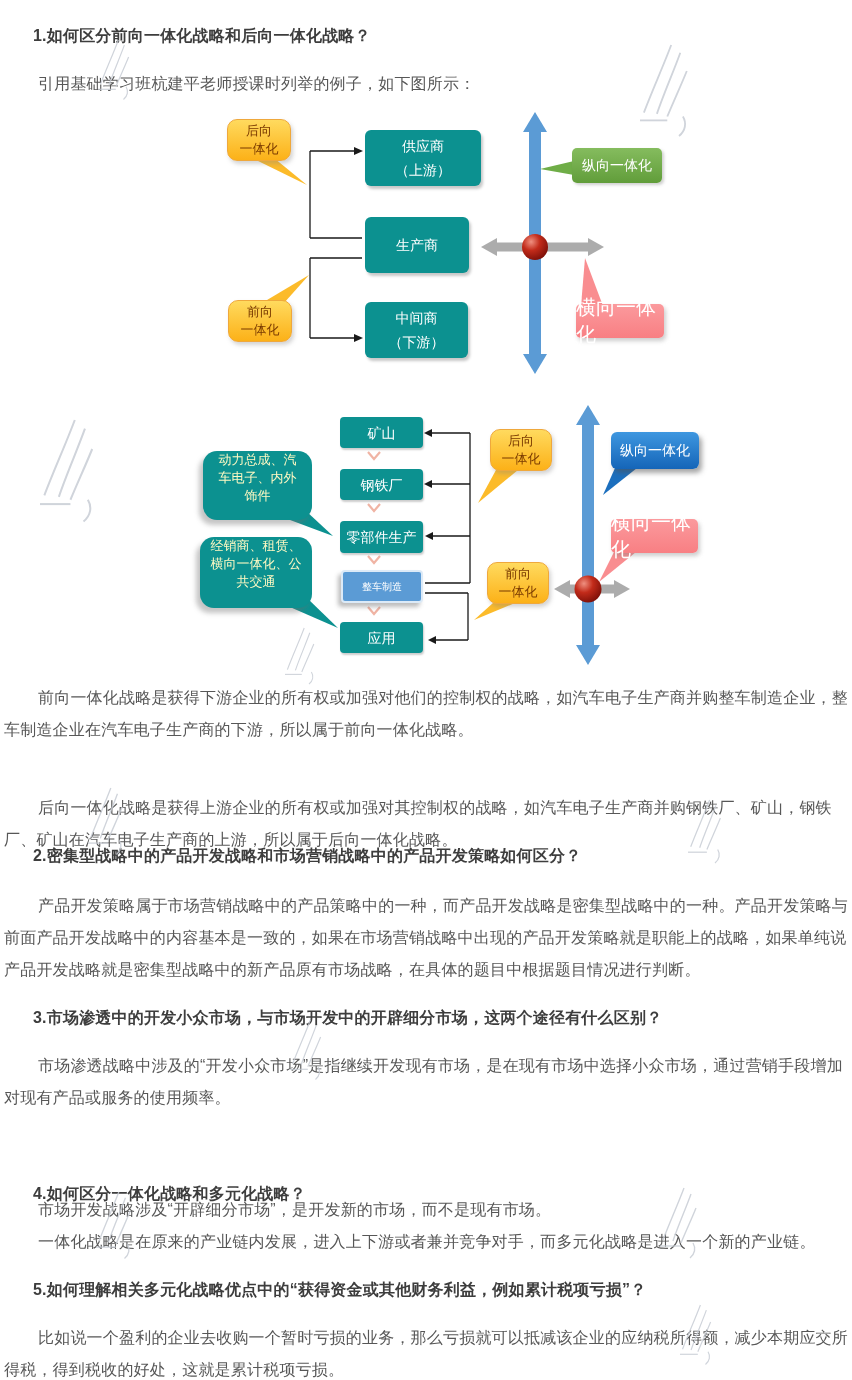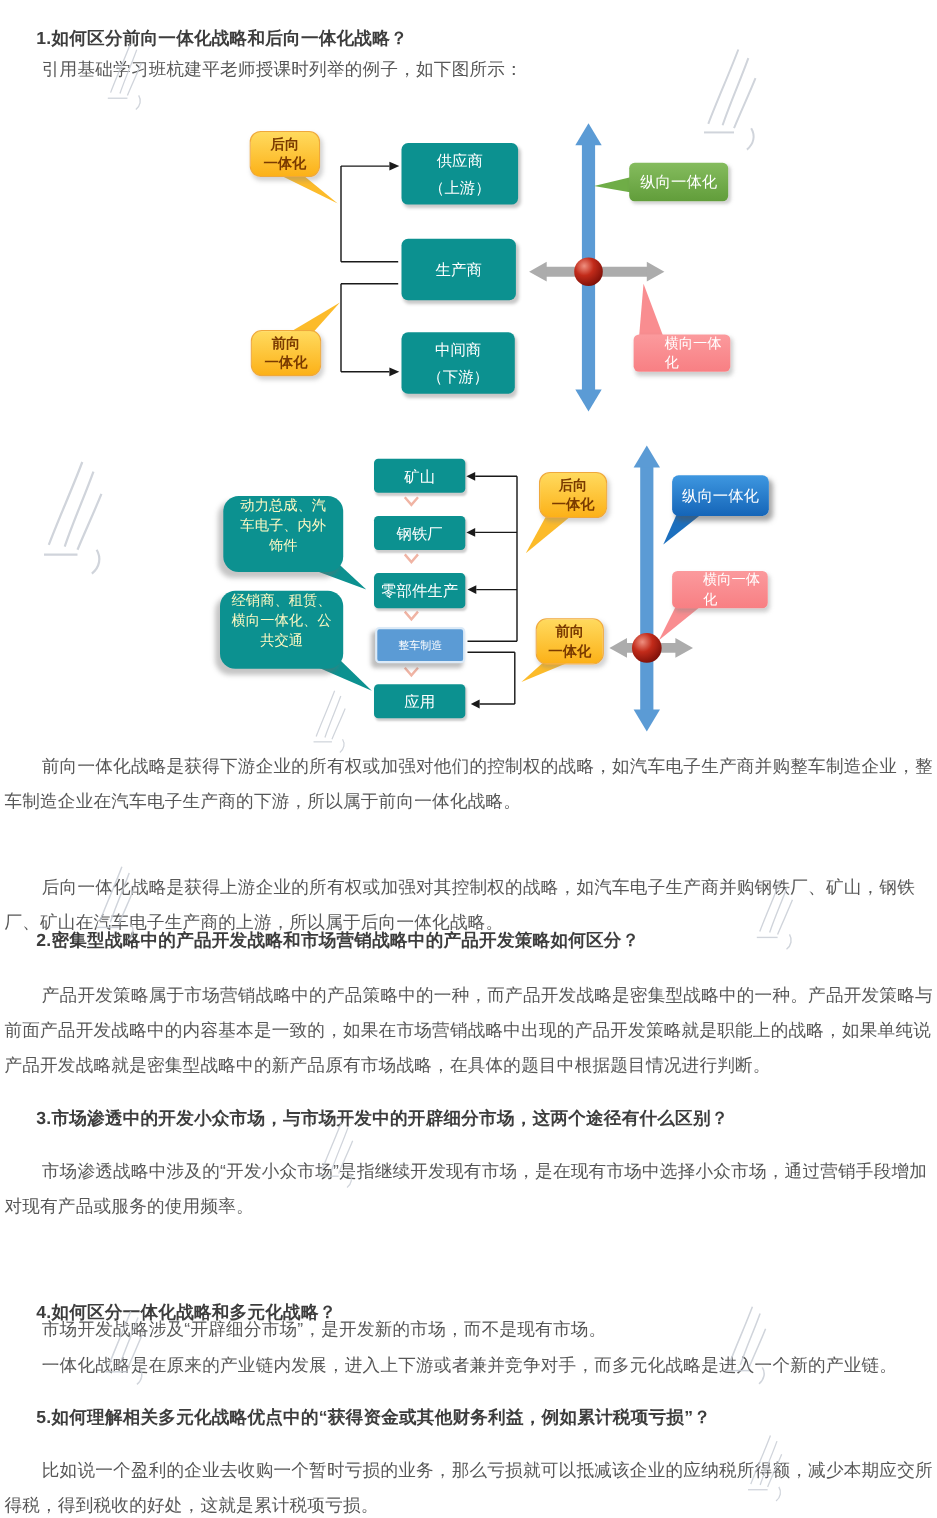--- a/index.html
+++ b/index.html
@@ -16,27 +16,27 @@
   .tbox{background:#0c9190;color:#fff;text-align:center;border-radius:6px;
         display:flex;flex-direction:column;justify-content:center;
         box-shadow:2px 3px 3px rgba(0,0,0,.22);font-size:14px;line-height:24px;}
   .tbox2{background:#0c9190;color:#fff;text-align:center;border-radius:4px;
         display:flex;flex-direction:column;justify-content:center;
         box-shadow:1px 2px 2px rgba(0,0,0,.2);font-size:14px;line-height:16px;}
   .bluebox{background:#5b9bd5;color:#fff;text-align:center;border-radius:4px;
         border:2px solid #dceaf7;display:flex;flex-direction:column;justify-content:center;
         box-shadow:-3px 4px 4px rgba(110,110,110,.45);font-size:10px;}
   .ybubble{background:linear-gradient(#ffda5e,#fcb118);border:1px solid #efa83c;border-radius:10px;
-        color:#7a3a00;font-weight:bold;font-size:13px;line-height:18px;text-align:center;
+        color:#7a3a00;font-weight:normal;font-size:13px;line-height:18px;text-align:center;
         display:flex;flex-direction:column;justify-content:center;
         box-shadow:2px 3px 4px rgba(130,130,130,.35);}
   .gbubble{background:linear-gradient(#85bc5e,#619d3a);border-radius:5px;color:#fff;font-size:14px;
         display:flex;align-items:center;justify-content:center;box-shadow:2px 2px 3px rgba(120,120,120,.35);}
-  .pkbubble{background:linear-gradient(#fb9a9d,#f87f83);border-radius:5px;color:#fff;font-size:13px;
-        display:flex;align-items:center;justify-content:center;box-shadow:2px 3px 4px rgba(130,130,130,.4);padding-left:28px;}
+  .pkbubble{background:linear-gradient(#fb9a9d,#f87f83);border-radius:5px;color:#fff;font-size:20px;
+        display:flex;align-items:center;justify-content:center;box-shadow:2px 3px 4px rgba(130,130,130,.4);}
   .bbubble{background:linear-gradient(#429be0 0%,#3e97e0 30%,#1565b8 100%);
         background:linear-gradient(#3e97e0,#1565b8);border-radius:6px;color:#fff;font-size:14px;
         display:flex;align-items:center;justify-content:center;box-shadow:3px 4px 5px rgba(80,80,80,.5);}
   .cloud{background:#0c9190;border-radius:14px;color:#fef9c3;font-size:13px;line-height:18px;
         text-align:center;display:flex;flex-direction:column;
         box-shadow:-4px 5px 5px rgba(110,110,110,.4);}
   .cloud span,.tbox span,.tbox2 span,.ybubble span{display:block;}
 </style>
 </head>
 <body>
@@ -114,31 +114,31 @@
     </g>
     <g>
       <line x1="588" y1="423" x2="588" y2="647" stroke="#5b9bd5" stroke-width="12"></line>
       <polygon points="588,405 576,425 600,425" fill="#5b9bd5"></polygon>
       <polygon points="588,665 576,645 600,645" fill="#5b9bd5"></polygon>
     </g>
     <circle cx="588" cy="589" r="13.5" fill="url(#sph)"></circle>
   </svg>
 
   <div class="h" style="top:20px">1.如何区分前向一体化战略和后向一体化战略？</div>
-  <div class="p" style="top:48px">引用基础学习班杭建平老师授课时列举的例子，如下图所示：</div>
+  <div class="p" style="top:68px">引用基础学习班杭建平老师授课时列举的例子，如下图所示：</div>
 
   <div class="abs ybubble" style="left:227px;top:119px;width:64px;height:42px">
     <span>后向</span>
     <span>一体化</span>
   </div>
   <div class="abs ybubble" style="left:228px;top:300px;width:64px;height:42px">
     <span>前向</span>
     <span>一体化</span>
   </div>
-  <div class="abs tbox" style="left:365px;top:130px;width:106px;height:56px">
+  <div class="abs tbox" style="left:365px;top:130px;width:116px;height:56px">
     <span>供应商</span>
     <span>（上游）</span>
   </div>
   <div class="abs tbox" style="left:365px;top:217px;width:104px;height:56px">
     <span>生产商</span>
   </div>
   <div class="abs tbox" style="left:365px;top:302px;width:103px;height:56px">
     <span>中间商</span>
     <span>（下游）</span>
   </div>

